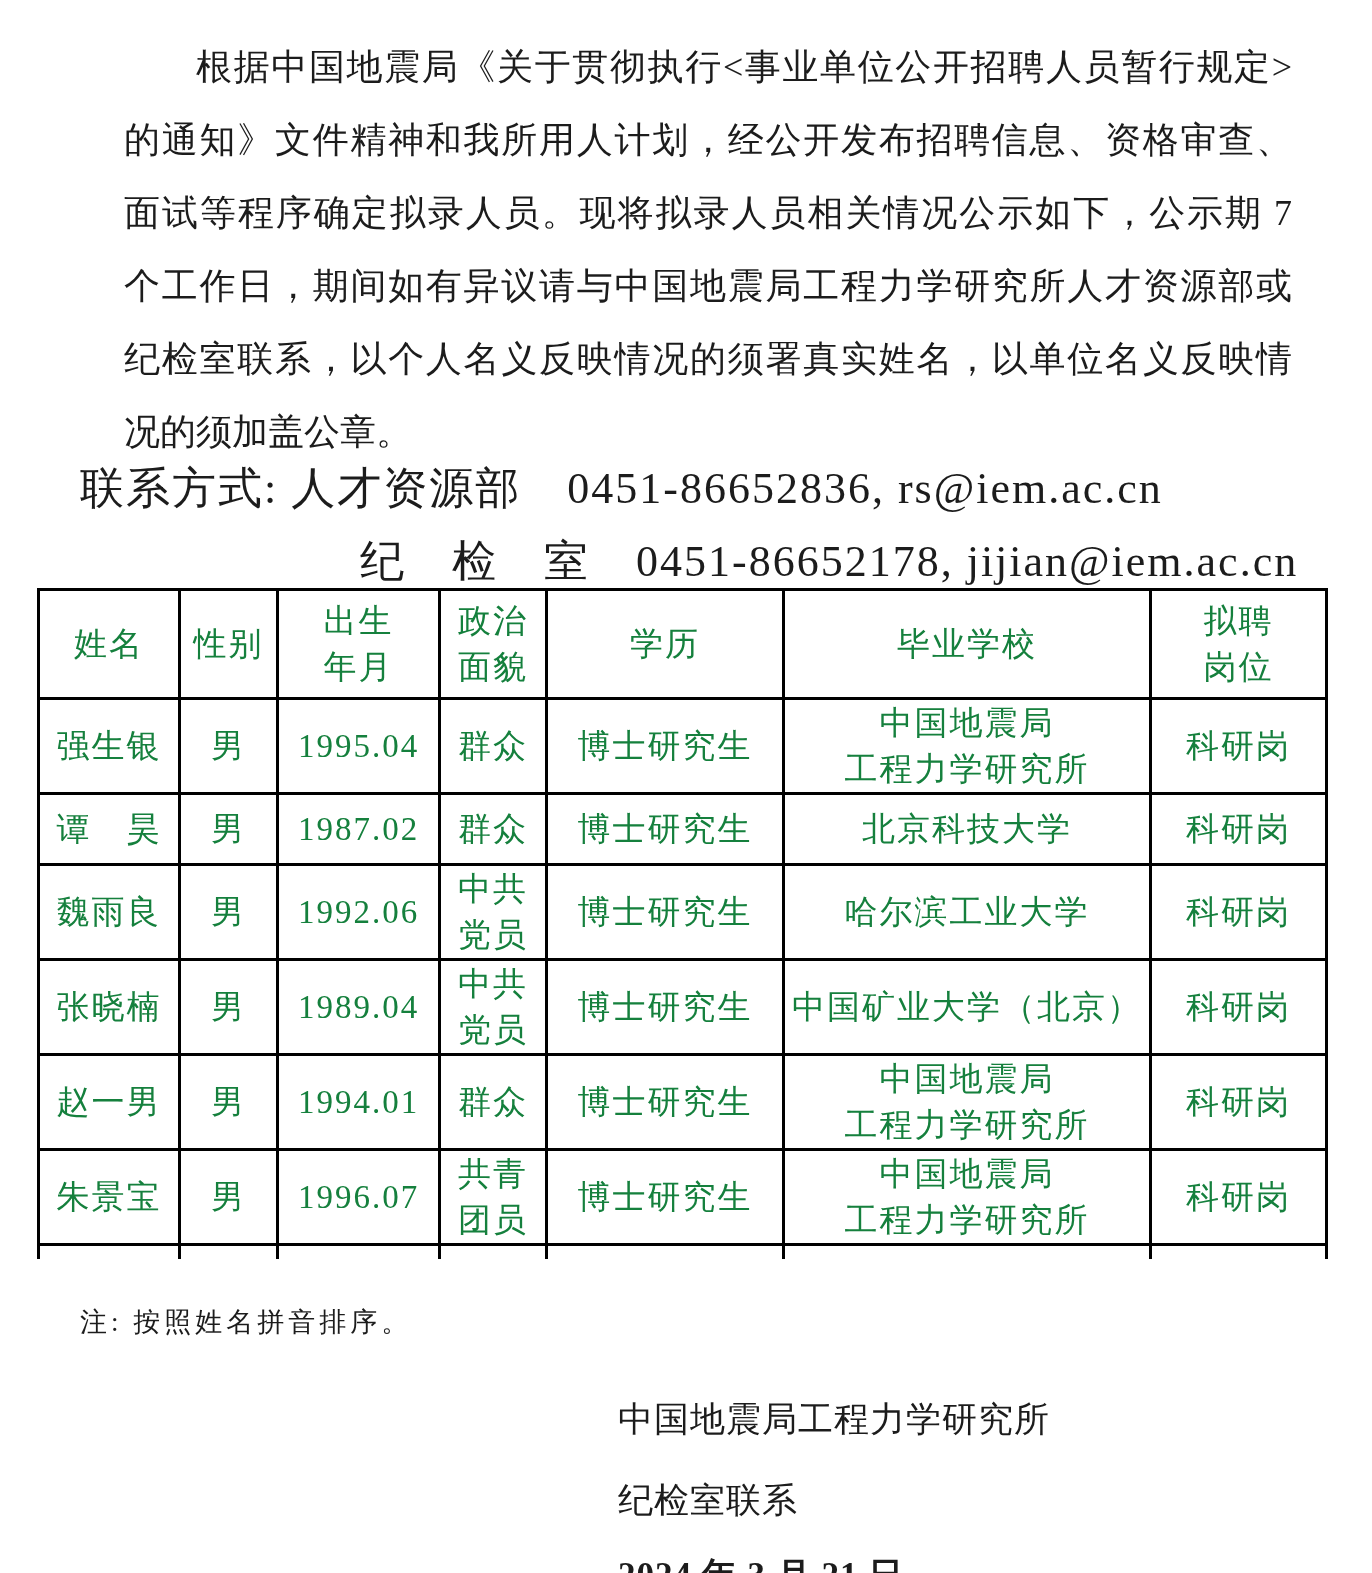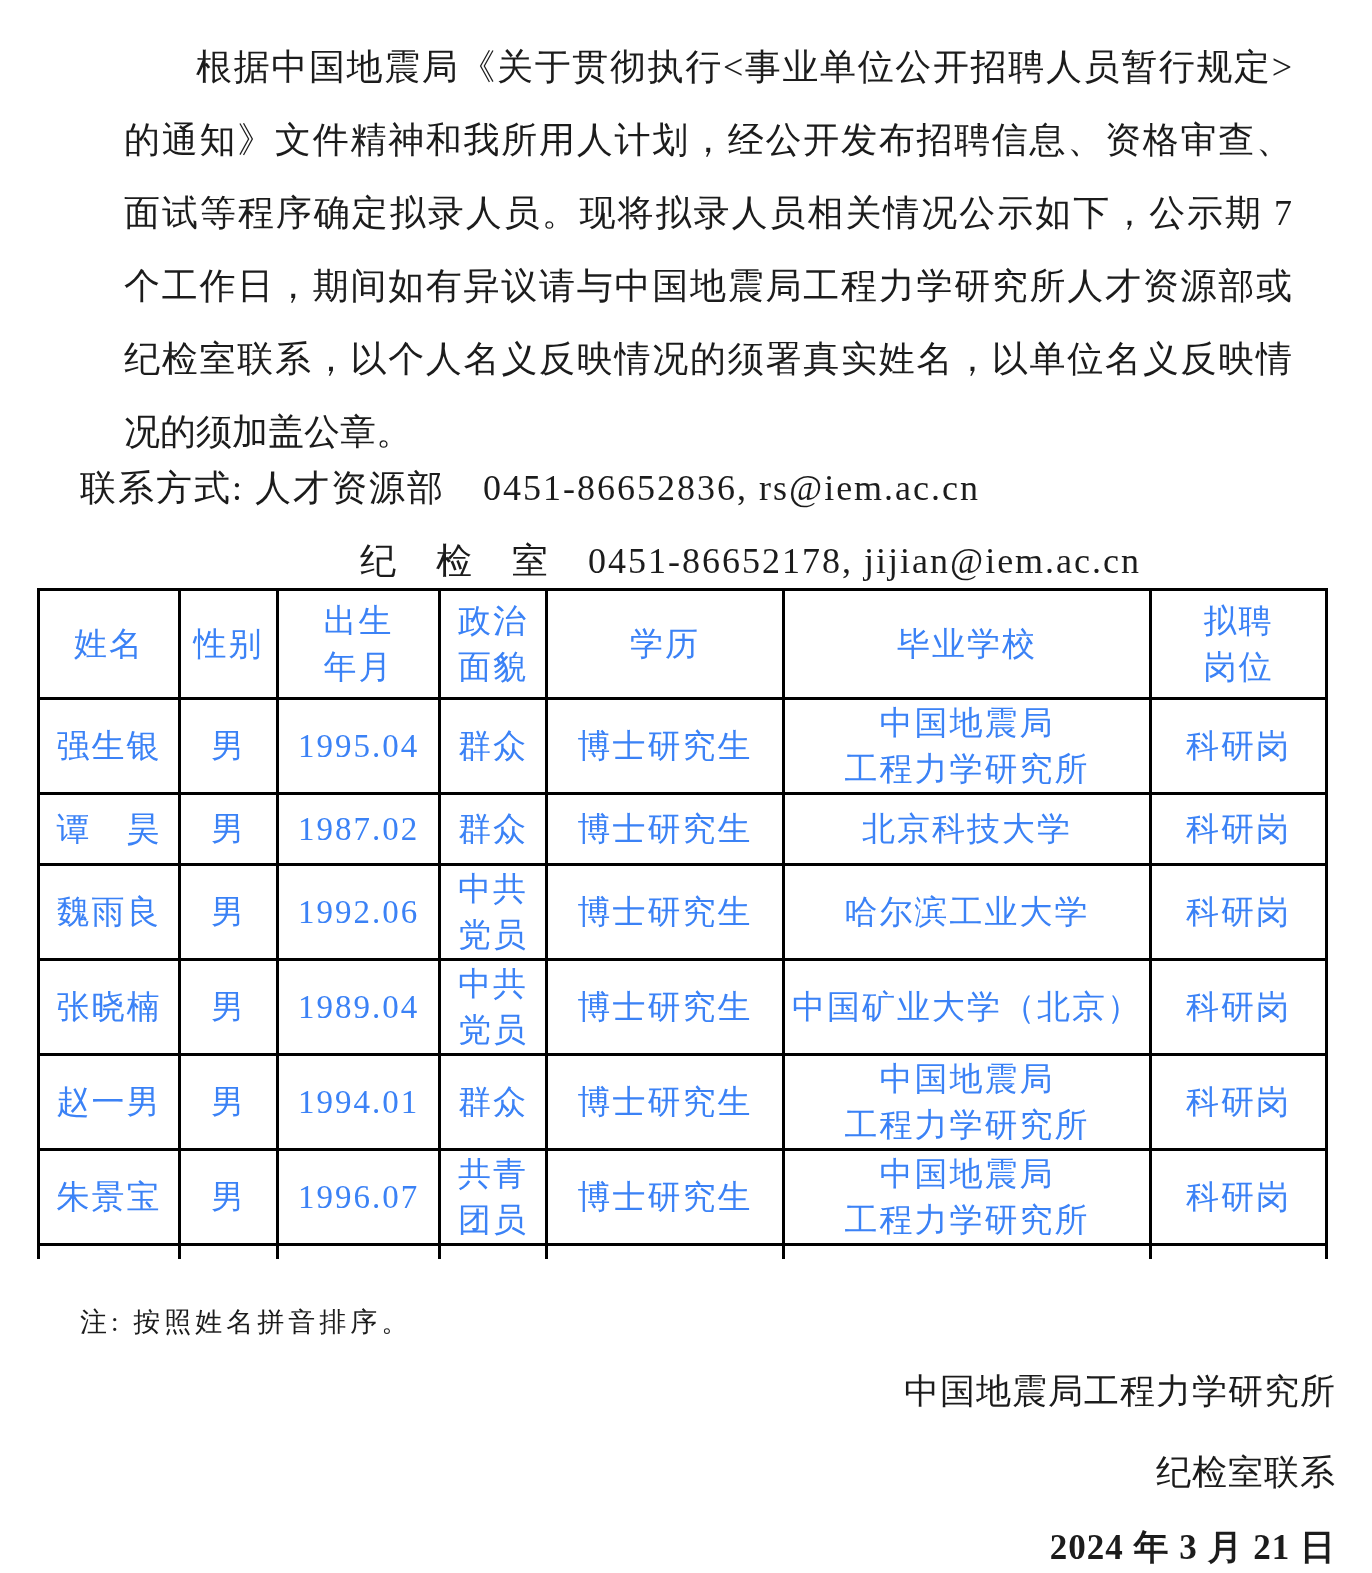--- a/index.html
+++ b/index.html
@@ -7,42 +7,42 @@
     position:relative;width:1372px;height:1573px;background:#ffffff;overflow:hidden;
     font-family:"Liberation Serif","DejaVu Serif",serif;color:#1c1c1c;
   }
   
   .para{position:absolute;top:31px;left:80px;width:1212px;font-size:36px;}
   .pline{height:73px;line-height:73px;text-align:justify;margin-left:44px;}
   .pline.jl{text-align-last:justify;}
   .pline.indent{padding-left:72px;}
   .pline.last{text-align:left;text-align-last:left;}
   
-  .contact{position:absolute;top:452px;left:80px;width:1212px;font-size:36px;letter-spacing:2px;}
+  .contact{position:absolute;top:452px;left:80px;width:1212px;font-size:44px;letter-spacing:2px;}
   .cline{height:73px;line-height:73px;white-space:pre;}
   .cline.c2{padding-left:280px;}
   
   table.roster{
     position:absolute;top:588px;left:37px;border-collapse:collapse;table-layout:fixed;
-    font-size:33px;color:#3b82f6;
+    font-size:33px;color:#15803d;
   }
   table.roster th,table.roster td{
     border:3px solid #000;padding:0;margin:0;
     text-align:center;vertical-align:middle;
     font-weight:normal;white-space:pre-line;line-height:46px;letter-spacing:2px;
   }
   thead tr{height:109px;}
   tbody tr{height:71px;}
   tr.partial{height:14px;}
   tr.partial td{border-bottom:none;}
   
   .note{position:absolute;top:1302px;left:80px;font-size:27px;line-height:40px;letter-spacing:4px;white-space:pre;}
   
   .footer{position:absolute;left:606px;top:0;width:730px;text-align:center;font-size:35px;color:#1c1c1c;}
-  .sig{position:absolute;left:0;width:730px;text-align:right;line-height:40px;letter-spacing:1px;white-space:pre;}
+  .sig{position:absolute;left:12px;width:730px;text-align:left;line-height:40px;letter-spacing:1px;white-space:pre;margin-top:28px;}
   .sig-org{top:1372px;}
   .sig-dept{top:1453px;}
   .sig-date{top:1528px;font-weight:bold;}
 </style>
 </head>
 <body>
 
 <div class="page">
 
   <div class="para">

